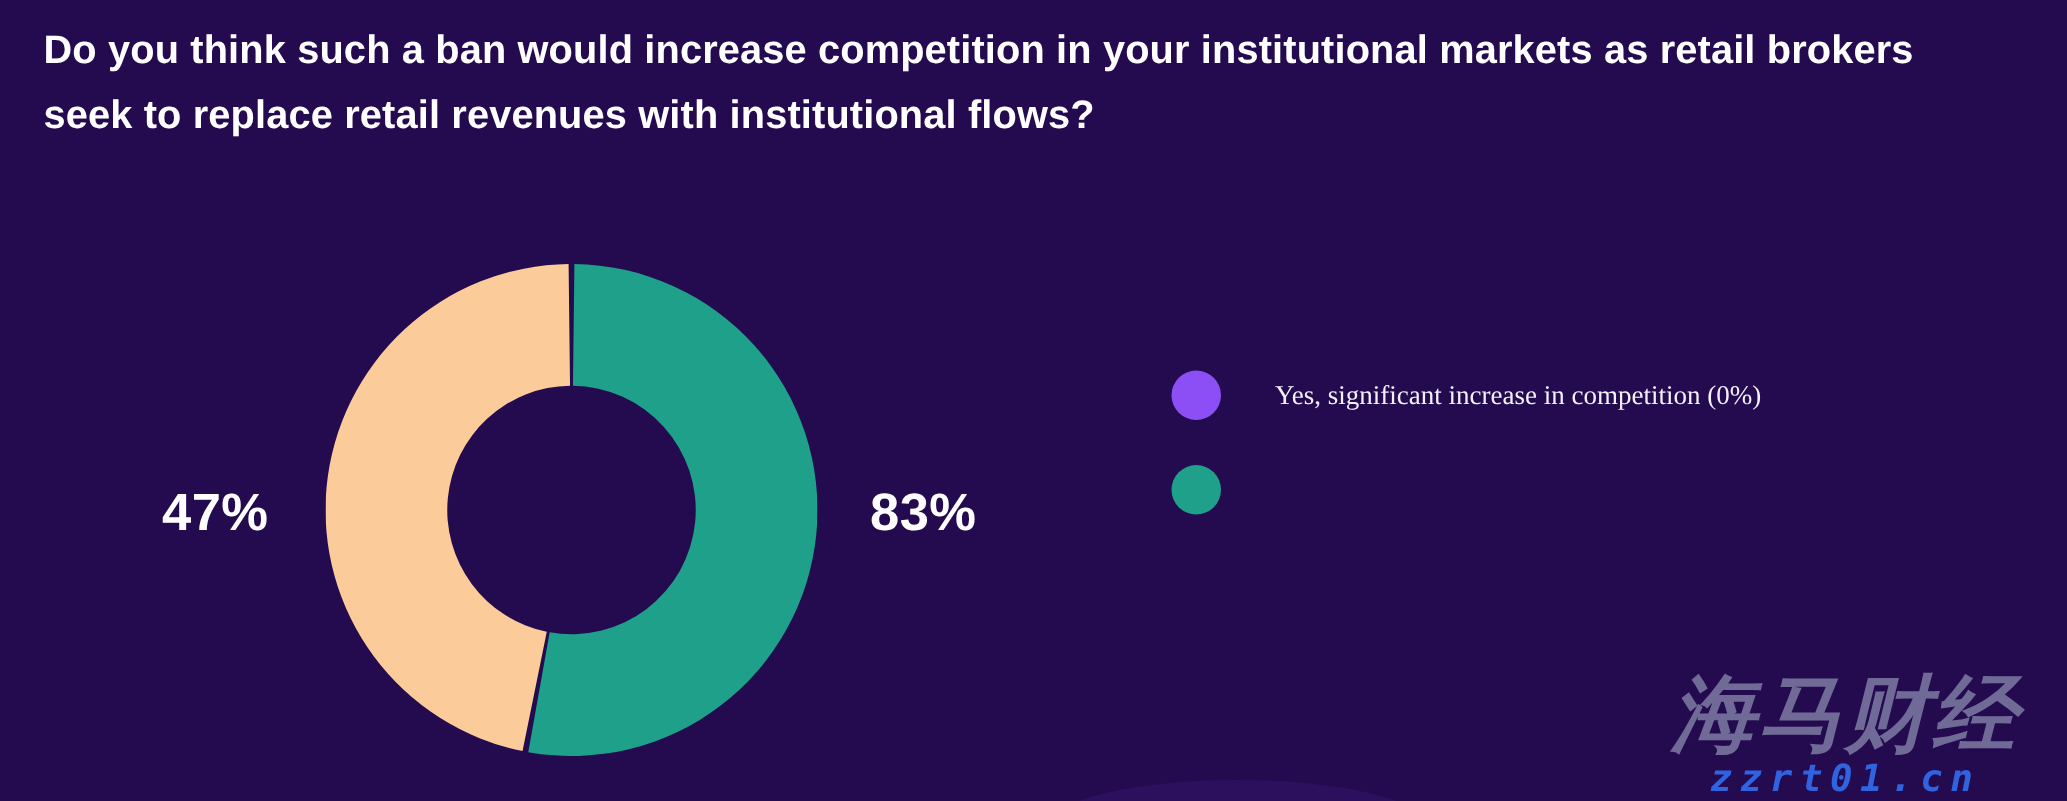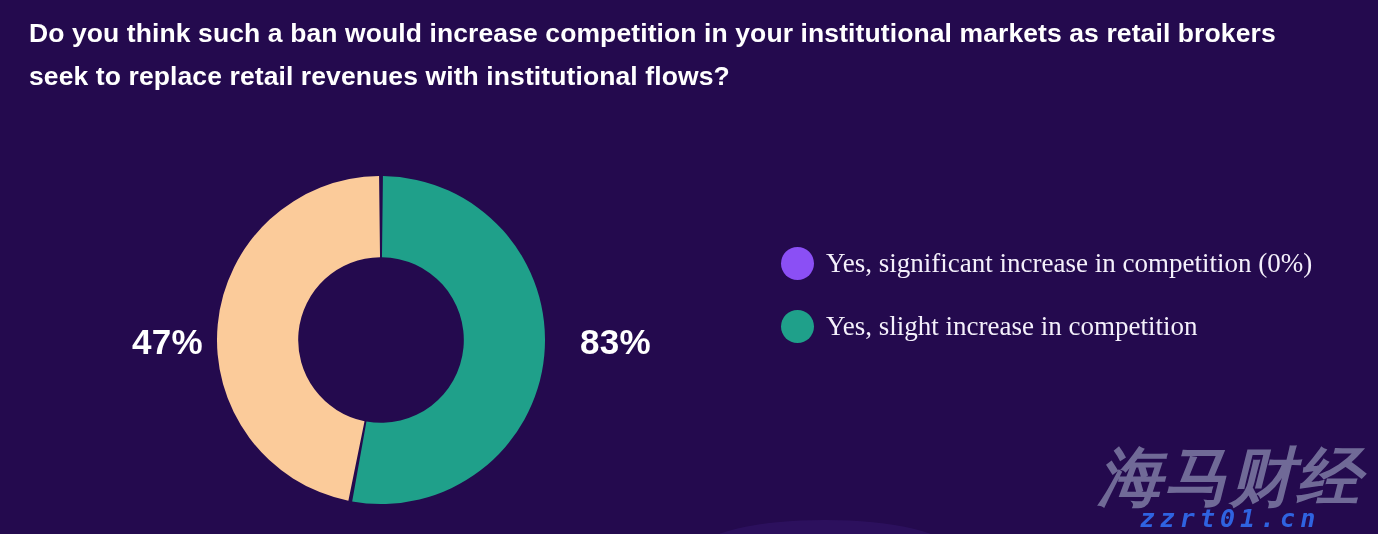--- a/index.html
+++ b/index.html
@@ -55,60 +55,60 @@
   .donut-svg { display:block; width:328px; height:328px; }
 
   .pct {
     position:absolute;
     color:#ffffff;
     font-size:35px;
     font-weight:700;
     letter-spacing:.3px;
     white-space:nowrap;
   }
-  .pct-left  { left:108px;  top:182px;margin-left:24px; }
+  .pct-left  { left:108px;  top:182px; }
   .pct-right { left:580px;  top:182px; }
 
   
   .legend {
     position:absolute;
     left:781px; top:232px;
     width:560px;
   }
   .legend-row {
     display:flex;
     align-items:center;
     height:63px;
   }
   .legend-dot {
     width:33px; height:33px;
     border-radius:50%;
     flex:0 0 auto;
   }
   .legend-label {
-    margin-left:12px;
+    margin-left:36px;
     color:#f4f0fb;
     font-family:"Liberation Serif", serif;
-    font-size:27px;
+    font-size:18px;
     line-height:1.2;
     white-space:nowrap;
   }
 
   
   .watermark {
     position:absolute;
     right:14px; bottom:0px;
     width:268px;
     text-align:center;
     pointer-events:none;
     user-select:none;
   }
   .wm-cn {
     font-family:"DejaVu Sans", sans-serif;
-    font-size:64px;
+    font-size:56px;
     font-weight:700;
     font-style:italic;
     letter-spacing:2px;
     color:#8e90b4;
     opacity:.72;
     line-height:62px;
     text-align:center;
   }
   .wm-url {
     font-family:"DejaVu Sans Mono", monospace;
@@ -148,21 +148,20 @@
 
   <div class="legend">
 
     <div class="legend-row">
       <span class="legend-dot" id="dot0" style="background: rgb(139, 79, 245);"></span>
       <span class="legend-label">Yes, significant increase in competition (0%)</span>
     </div>
 
     <div class="legend-row">
       <span class="legend-dot" id="dot1" style="background: rgb(31, 160, 138);"></span>
-      <span class="legend-label">Yes, slight increase in competition</span>
     </div>
 
 
   </div>
 
   <div class="watermark">
     <div class="wm-cn">海马财经</div>
     <div class="wm-url">zzrt01.cn</div>
   </div>
 

